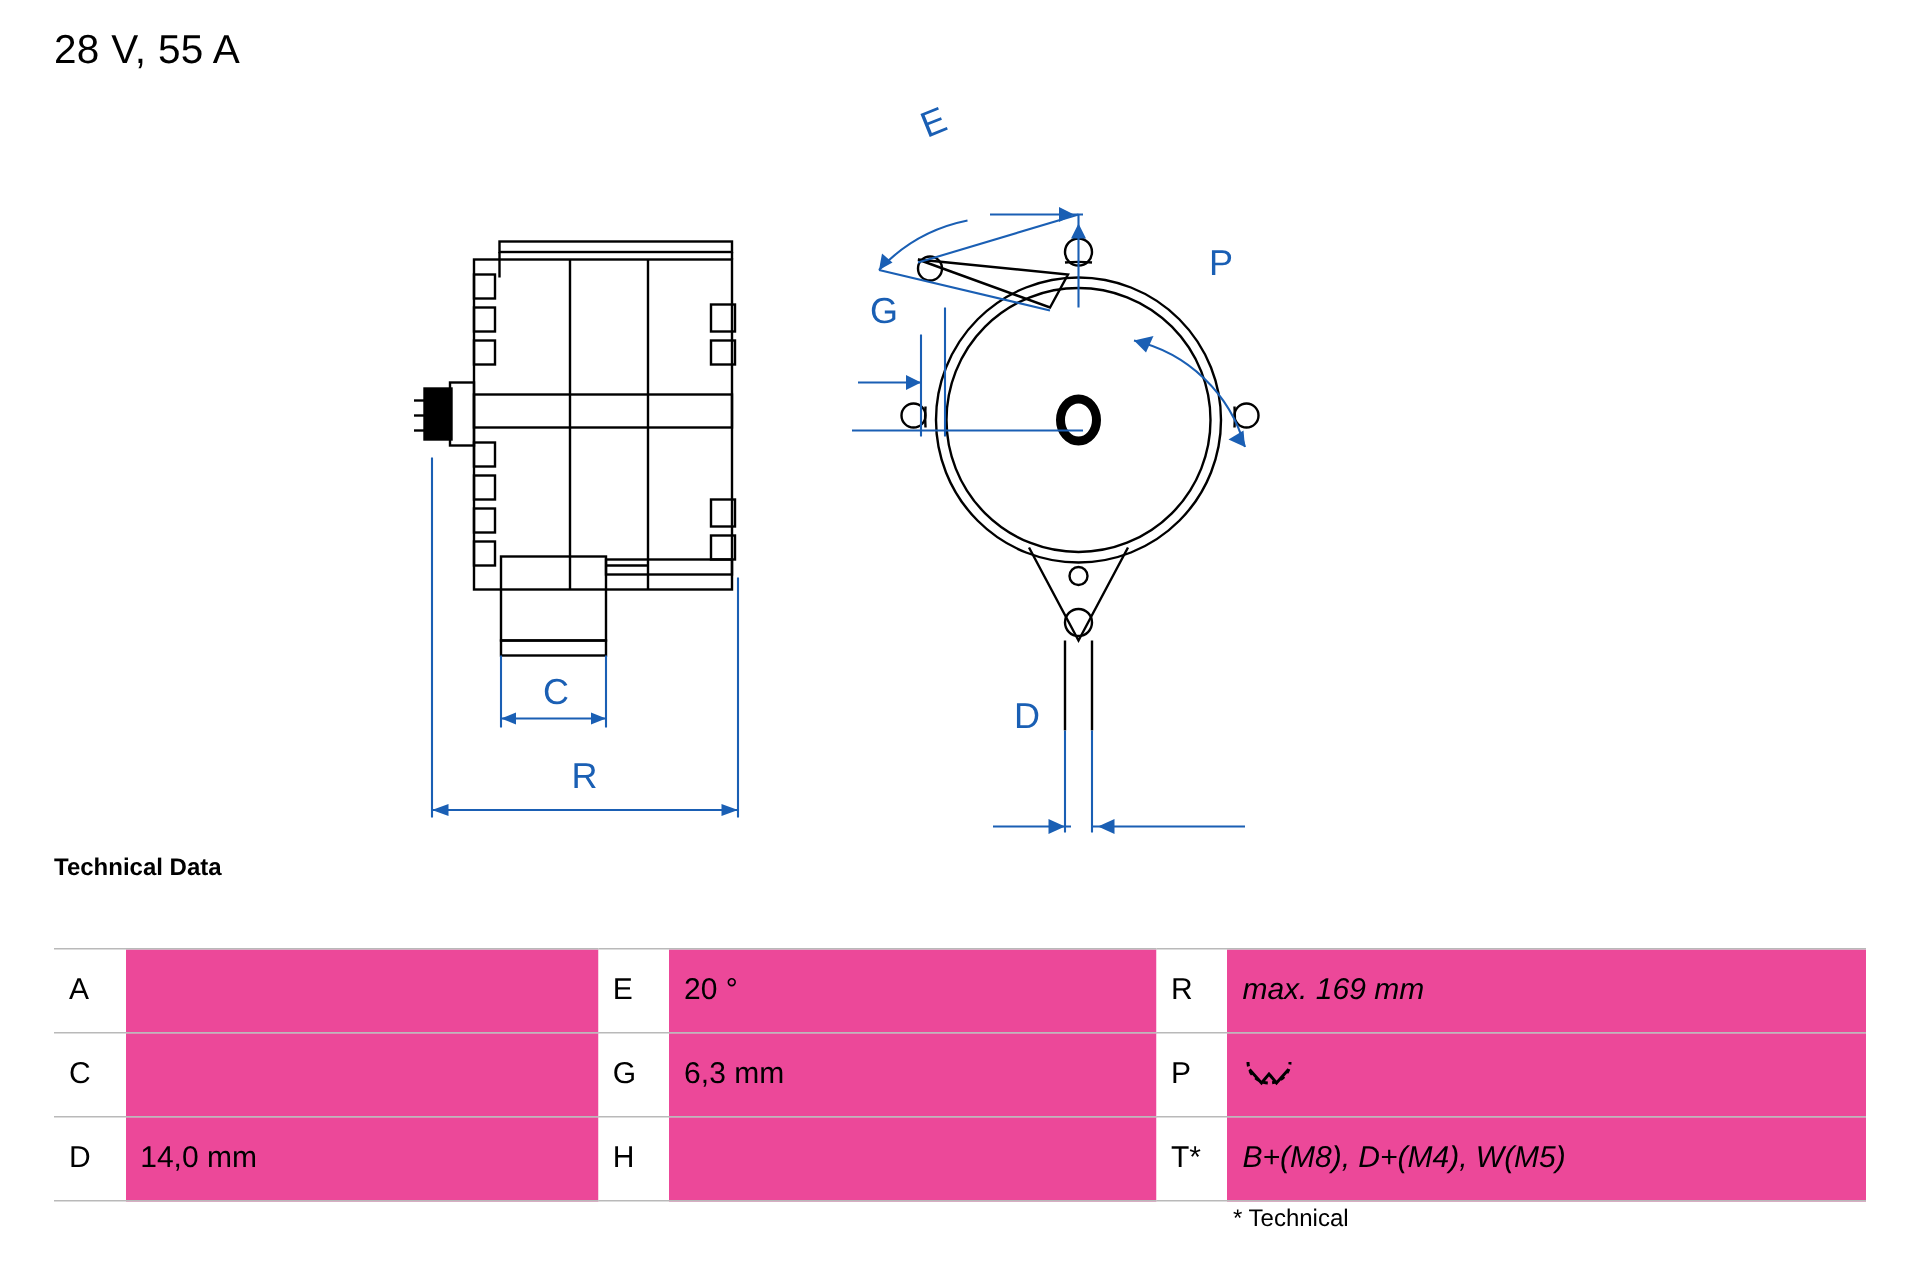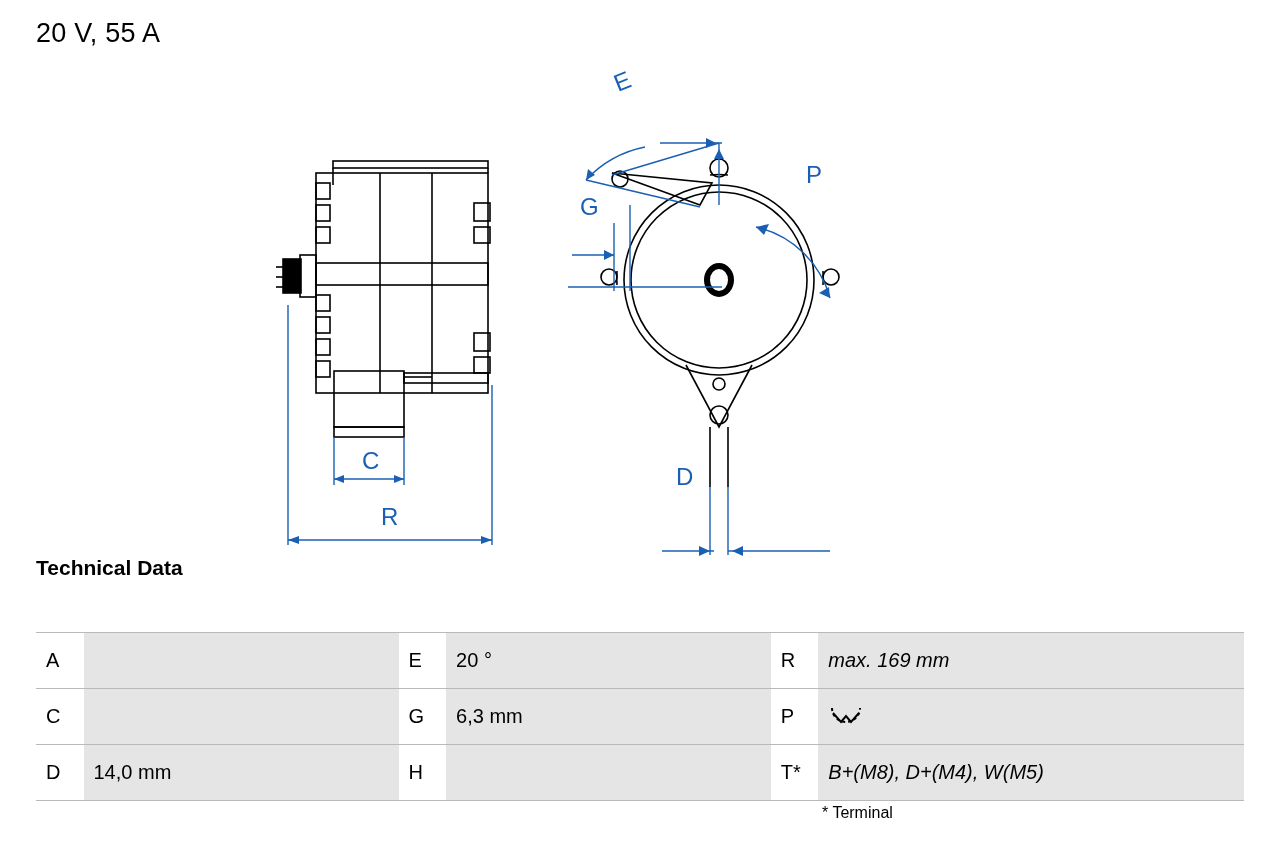--- a/index.html
+++ b/index.html
@@ -31,22 +31,22 @@
   .drawing {
     position: absolute;
     left: 0;
     top: 55px;
     width: 1280px;
     height: 520px;
   }
   .tech-heading {
     position: absolute;
     left: 36px;
-    top: 556px;
-    font-size: 21px;
+    top: 570px;
+    font-size: 16px;
     font-weight: bold;
   }
   table.tech {
     position: absolute;
     left: 36px;
     top: 632px;
     width: 1208px;
     border-collapse: collapse;
     font-size: 20px;
   }
@@ -57,21 +57,21 @@
     padding: 0 0 0 10px;
     vertical-align: middle;
     white-space: nowrap;
   }
   td.key {
     background: #ffffff;
     width: 38px;
     padding-left: 8px;
   }
   td.val {
-    background: #e5e5e5;
+    background: #ec4899;
   }
   td.v1 { width: 310px; margin-left: 44px; }
   td.v2 { width: 320px; }
   td.v3 { width: 420px; font-style: italic; }
   .footnote {
     position: absolute;
     left: 822px;
     top: 804px;
     font-size: 16px;
   }
@@ -79,21 +79,21 @@
     display: inline-block;
     vertical-align: middle;
     line-height: 0;
   }
 </style>
 </head>
 <body>
 
 <div class="page">
 
-  <div class="title">20 V, 55 A</div>
+  <div class="title">28 V, 55 A</div>
 
   <svg class="drawing" viewBox="0 0 1280 520" width="1280" height="520">
 
     <g fill="none" stroke="#000000" stroke-width="1.6">
 
       <rect x="333" y="106" width="155" height="7"></rect>
       <line x1="333" y1="113" x2="333" y2="130"></line>
       <line x1="488" y1="113" x2="488" y2="118"></line>
 
       <rect x="316" y="118" width="172" height="220"></rect>
@@ -244,15 +244,15 @@
         <td class="key">D</td>
         <td class="val v1">14,0 mm</td>
         <td class="key">H</td>
         <td class="val v2"></td>
         <td class="key">T*</td>
         <td class="val v3">B+(M8), D+(M4), W(M5)</td>
       </tr>
     </tbody>
   </table>
 
-  <div class="footnote">* Terminal</div>
+  <div class="footnote">* Technical</div>
 
 </div>
 
 </body></html>

